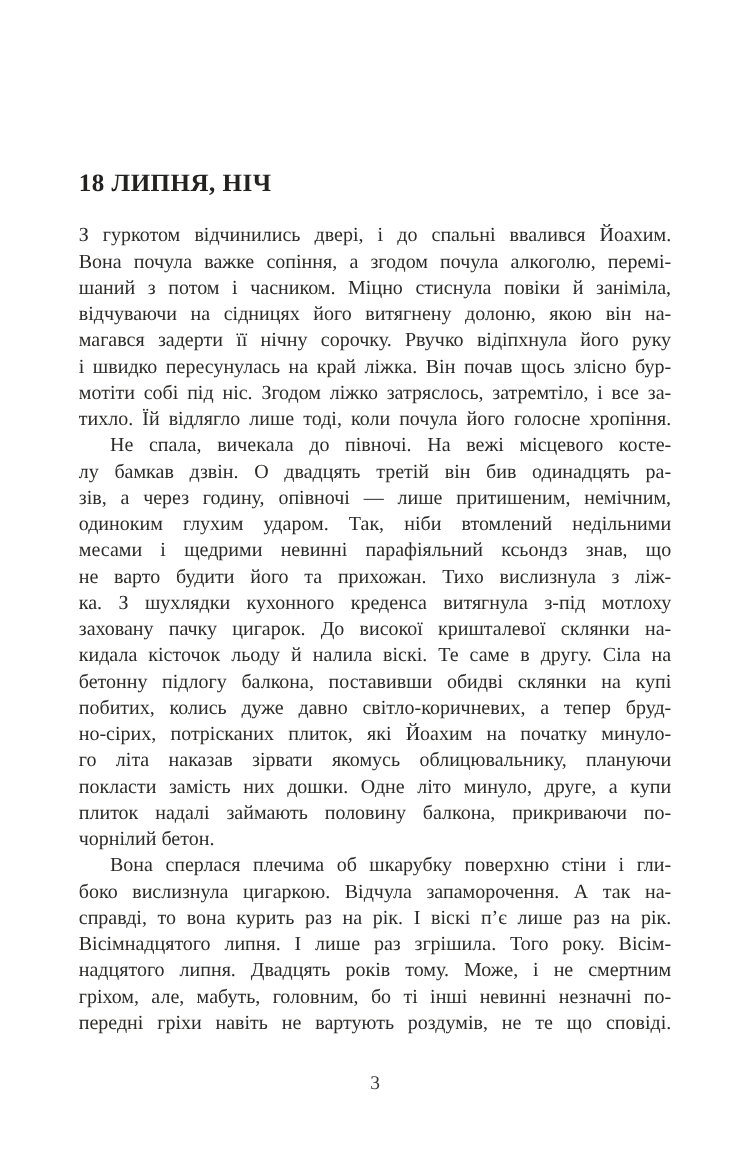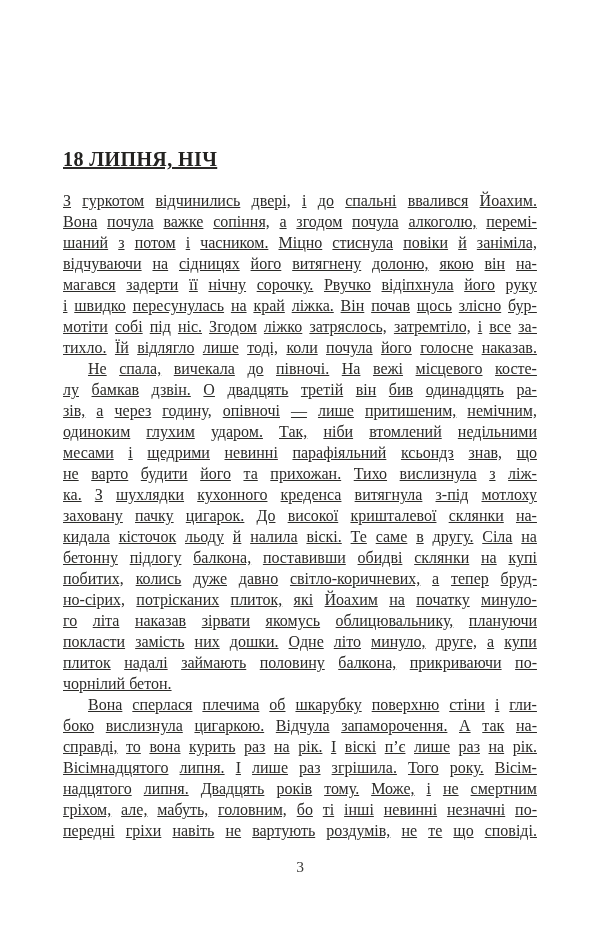--- a/index.html
+++ b/index.html
@@ -9,23 +9,22 @@
     width: 600px;
     height: 930px;
     background: #ffffff;
     font-family: "Liberation Serif", "DejaVu Serif", serif;
     color: #2c2b29;
     overflow: hidden;
   }
   .content {
     position: absolute;
     left: 63px;
-    top: 148px;
+    top: 136px;
     width: 474px;
-    text-decoration: underline;
   }
   .heading {
     font-size: 20px;
     font-weight: bold;
     letter-spacing: 0.4px;
     color: #232220;
     margin-bottom: 19px;
   }
   .paragraph { }
   .line {
@@ -56,21 +55,21 @@
     <div class="heading">18 ЛИПНЯ, НІЧ</div>
     <div>
         <div class="paragraph">
           <div class="line"><span>З</span><span>гуркотом</span><span>відчинились</span><span>двері,</span><span>і</span><span>до</span><span>спальні</span><span>ввалився</span><span>Йоахим.</span></div>
           <div class="line"><span>Вона</span><span>почула</span><span>важке</span><span>сопіння,</span><span>а</span><span>згодом</span><span>почула</span><span>алкоголю,</span><span>перемі-</span></div>
           <div class="line"><span>шаний</span><span>з</span><span>потом</span><span>і</span><span>часником.</span><span>Міцно</span><span>стиснула</span><span>повіки</span><span>й</span><span>заніміла,</span></div>
           <div class="line"><span>відчуваючи</span><span>на</span><span>сідницях</span><span>його</span><span>витягнену</span><span>долоню,</span><span>якою</span><span>він</span><span>на-</span></div>
           <div class="line"><span>магався</span><span>задерти</span><span>її</span><span>нічну</span><span>сорочку.</span><span>Рвучко</span><span>відіпхнула</span><span>його</span><span>руку</span></div>
           <div class="line"><span>і</span><span>швидко</span><span>пересунулась</span><span>на</span><span>край</span><span>ліжка.</span><span>Він</span><span>почав</span><span>щось</span><span>злісно</span><span>бур-</span></div>
           <div class="line"><span>мотіти</span><span>собі</span><span>під</span><span>ніс.</span><span>Згодом</span><span>ліжко</span><span>затряслось,</span><span>затремтіло,</span><span>і</span><span>все</span><span>за-</span></div>
-          <div class="line"><span>тихло.</span><span>Їй</span><span>відлягло</span><span>лише</span><span>тоді,</span><span>коли</span><span>почула</span><span>його</span><span>голосне</span><span>наказав.</span></div>
+          <div class="line"><span>тихло.</span><span>Їй</span><span>відлягло</span><span>лише</span><span>тоді,</span><span>коли</span><span>почула</span><span>його</span><span>голосне</span><span>хропіння.</span></div>
         </div>
         <div class="paragraph">
           <div class="line indent"><span>Не</span><span>спала,</span><span>вичекала</span><span>до</span><span>півночі.</span><span>На</span><span>вежі</span><span>місцевого</span><span>косте-</span></div>
           <div class="line"><span>лу</span><span>бамкав</span><span>дзвін.</span><span>О</span><span>двадцять</span><span>третій</span><span>він</span><span>бив</span><span>одинадцять</span><span>ра-</span></div>
           <div class="line"><span>зів,</span><span>а</span><span>через</span><span>годину,</span><span>опівночі</span><span>—</span><span>лише</span><span>притишеним,</span><span>немічним,</span></div>
           <div class="line"><span>одиноким</span><span>глухим</span><span>ударом.</span><span>Так,</span><span>ніби</span><span>втомлений</span><span>недільними</span></div>
           <div class="line"><span>месами</span><span>і</span><span>щедрими</span><span>невинні</span><span>парафіяльний</span><span>ксьондз</span><span>знав,</span><span>що</span></div>
           <div class="line"><span>не</span><span>варто</span><span>будити</span><span>його</span><span>та</span><span>прихожан.</span><span>Тихо</span><span>вислизнула</span><span>з</span><span>ліж-</span></div>
           <div class="line"><span>ка.</span><span>З</span><span>шухлядки</span><span>кухонного</span><span>креденса</span><span>витягнула</span><span>з-під</span><span>мотлоху</span></div>
           <div class="line"><span>заховану</span><span>пачку</span><span>цигарок.</span><span>До</span><span>високої</span><span>кришталевої</span><span>склянки</span><span>на-</span></div>

